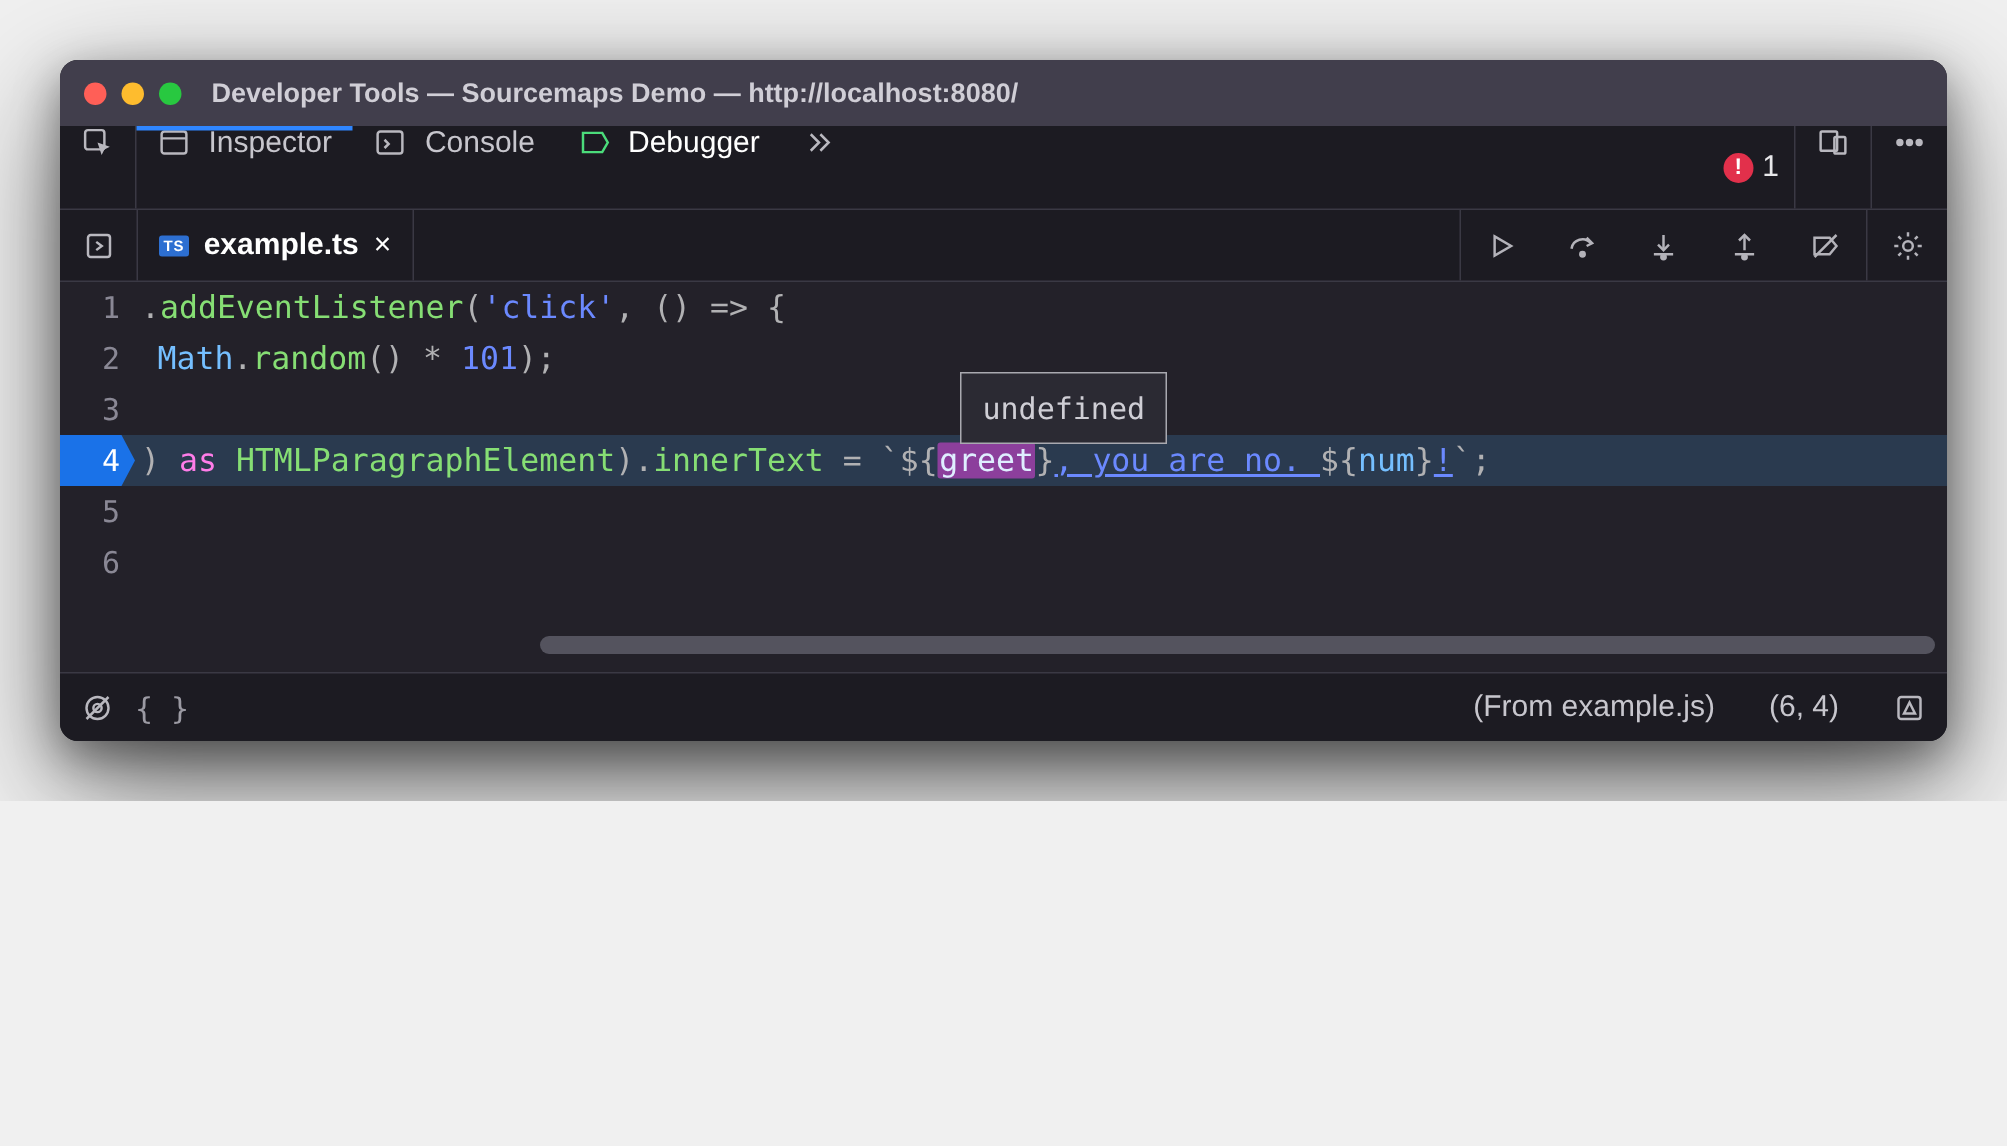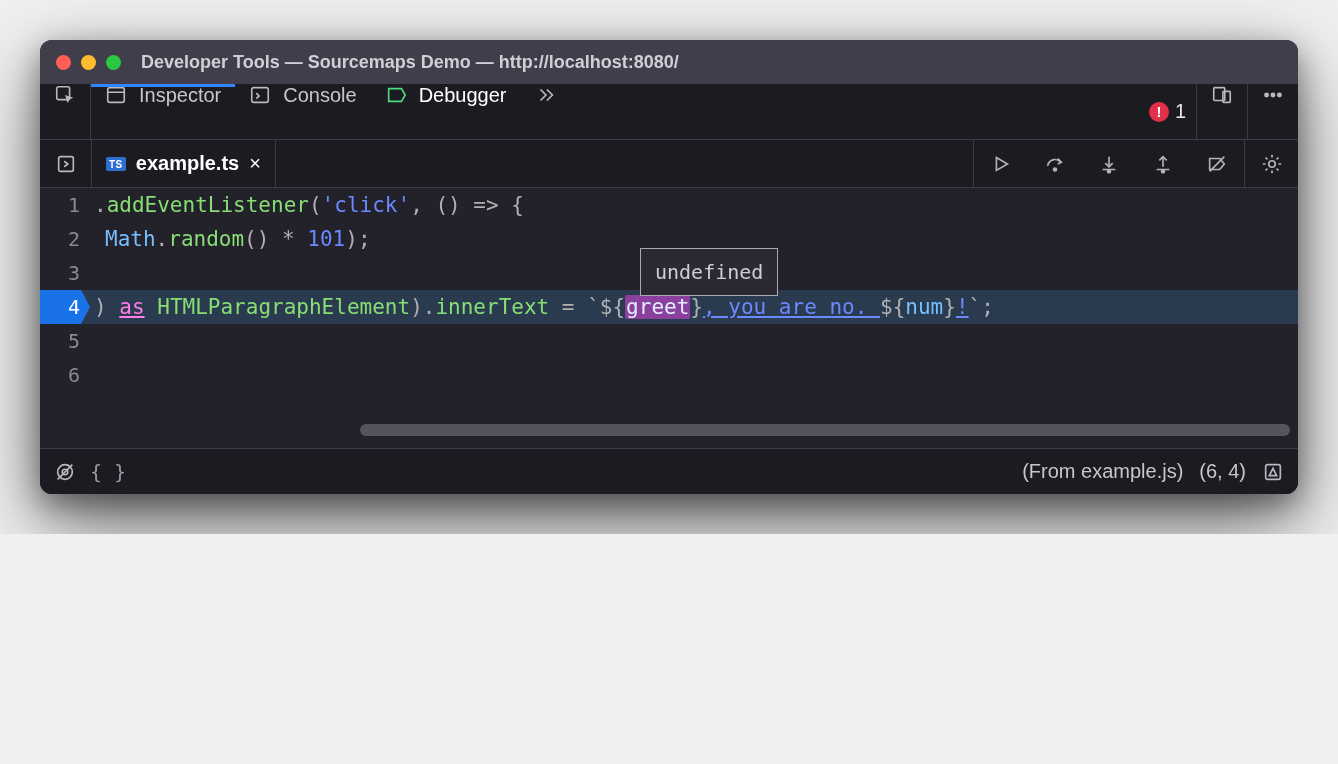--- a/index.html
+++ b/index.html
@@ -166,21 +166,21 @@
     z-index: 0;
   }
   .code-line.current .gutter span { position: relative; z-index: 1; color: #fff; }
   
   .t-method { color: #86de74; }
   .t-string { color: #6b89ff; }
   .t-punc { color: #b1b1b3; }
   .t-op { color: #b1b1b3; }
   .t-obj { color: #75bfff; padding-left: 11px; }
   .t-var { color: #75bfff; margin-top: 12px; }
-  .t-keyword { color: #ff7de9; text-decoration: underline; }
+  .t-keyword { color: #ff7de9; }
   .t-type { color: #86de74; }
   .t-prop { color: #86de74; }
   .t-num { color: #6b89ff; }
   .t-highlight { background: #8c3f9c; color: #dfeeff; border-radius: 2px; padding: 0 1px; }
   .t-template { color: #6b89ff; text-decoration: underline; }
   
   .tooltip {
     position: absolute;
     top: 60px; left: 600px;
     border: 1px solid #a9a9b0;
@@ -209,21 +209,21 @@
     display: flex;
     align-items: center;
     background: #1c1b22;
     border-top: 1px solid #3a3944;
     color: #c7c6cd;
     font-size: 20px;
     padding: 0 14px;
     gap: 14px;
   }
   .footer .ic svg { stroke: #b9b8bf; }
-  .foot-right { margin-left: auto; display: flex; align-items: center; gap: 16px; }
+  .foot-right { margin-left: auto; display: flex; align-items: center; gap: 36px; }
   .braces { font-family: "SF Mono", Menlo, monospace; color: #9b9aa3; }
 </style>
 </head>
 <body>
 
 <div class="window">
 
   <div class="titlebar">
     <div class="traffic-lights">
       <div class="tlight tl-red"></div>

